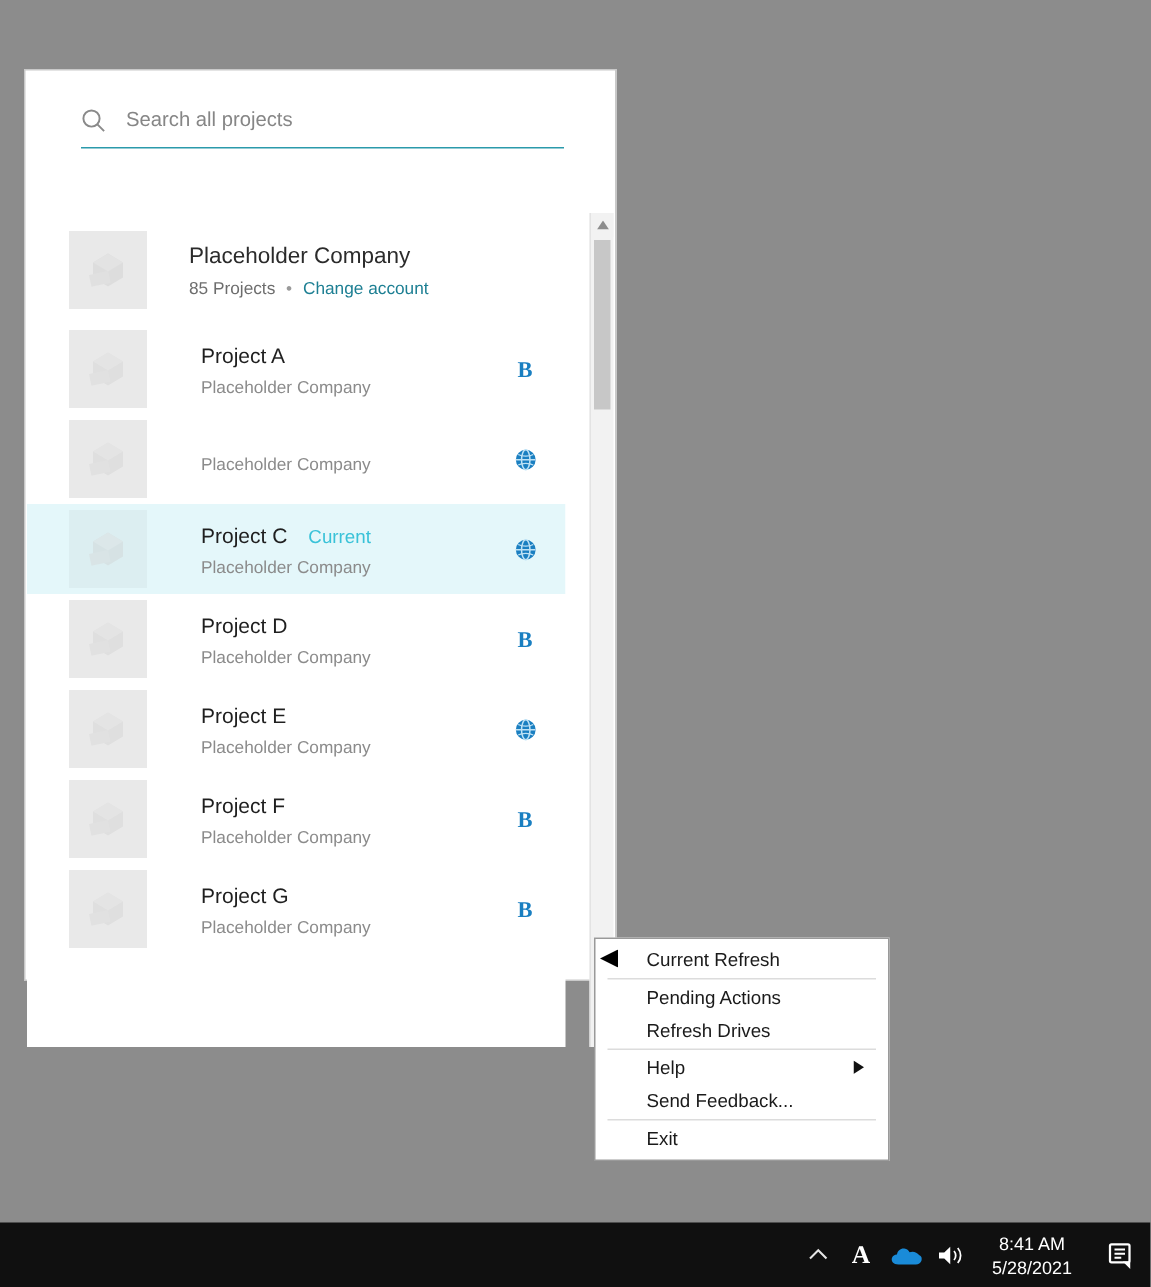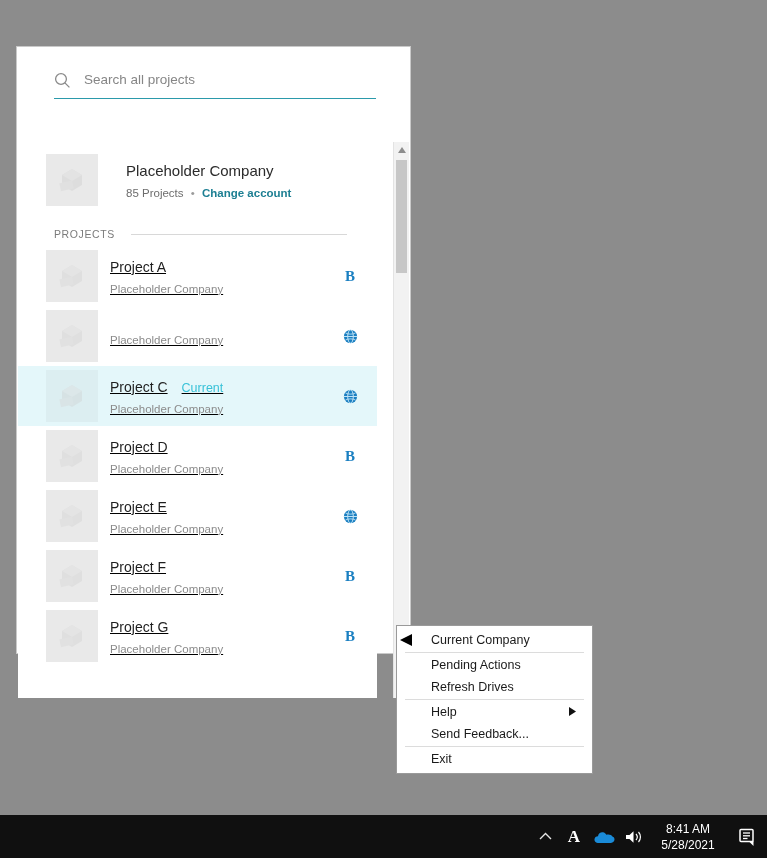--- a/index.html
+++ b/index.html
@@ -121,21 +121,21 @@
     background: #e9e9e9;
     flex: 0 0 auto;
     position: relative;
     overflow: hidden;
   }
   .thumb svg { position: absolute; left: 50%; top: 50%; transform: translate(-50%,-50%); opacity: .35; }
   .account-info { margin-left: 28px; }
   .account-name { font-size: 15px; color: #2b2b2b; line-height: 20px; }
   .account-meta { font-size: 11.5px; color: #6d6d6d; margin-top: 6px; }
   .account-meta .sep { margin: 0 4px; color: #9a9a9a; }
-  .link { color: #1d7f93; cursor: pointer; font-weight: bold; }
+  .link { color: #1d7f93; cursor: pointer; font-weight: normal; }
 
   .section-head {
     display: flex;
     align-items: center;
     padding: 12px 16px 6px 36px;
   }
   .section-label {
     font-size: 10.5px;
     letter-spacing: .6px;
     color: #7b7b7b;
@@ -151,21 +151,21 @@
   .proj-row {
     display: flex;
     align-items: center;
     height: 60px;
     padding: 0 14px 0 28px;
     box-sizing: border-box;
     cursor: pointer;
   }
   .proj-row.current { background: #e4f7fa; }
   .proj-row.current .thumb { background: #dceef1; }
-  .proj-text { flex: 1; margin-left: 12px; text-decoration: underline; }
+  .proj-text { flex: 1; margin-left: 36px; }
   .proj-title-line { display: flex; align-items: baseline; }
   .proj-name { font-size: 14px; color: #1f1f1f; line-height: 18px; }
   .proj-current-tag { font-size: 12.5px; color: #39c2d8; margin-left: 14px; }
   .proj-company { font-size: 11.5px; color: #8b8b8b; margin-top: 7px; }
   .proj-badge { width: 26px; display: flex; align-items: center; justify-content: center; }
 
   
   .vscroll {
     position: absolute;
     right: 1px;
@@ -261,24 +261,20 @@
         <div class="account-info">
           <div class="account-name">Placeholder Company</div>
           <div class="account-meta">
             <span>85 Projects</span>
             <span class="sep">•</span>
             <span class="link">Change account</span>
           </div>
         </div>
       </div>
 
-      <div class="section-head">
-        <span class="section-label">PROJECTS</span>
-        <span class="section-rule"></span>
-      </div>
 
       <div id="project-rows">
           <div class="proj-row">
             <div class="thumb">
               <svg width="30" height="30" viewBox="0 0 30 30">
                 <polygon points="15,4 25,10 25,20 15,26 5,20 5,10" fill="#cdcdcd"></polygon>
                 <polygon points="15,4 25,10 15,16 5,10" fill="#dcdcdc"></polygon>
                 <rect x="3" y="17" width="13" height="8" fill="#d4d4d4" transform="rotate(-12 9 21)"></rect>
               </svg>
             </div>
@@ -444,21 +440,21 @@
 
   <div id="ctx">
     <span class="ctx-cursor">
       <svg width="16" height="12" viewBox="0 0 16 12">
         <polygon points="0,6 12,0 12,12" fill="#000000"></polygon>
       </svg>
     </span>
     <div id="ctx-groups">
         <div class="ctx-group">
           <div class="ctx-item">
-            <span>Current Company</span>
+            <span>Current Refresh</span>
           </div>
         </div>
         <div class="ctx-group">
           <div class="ctx-item">
             <span>Pending Actions</span>
           </div>
           <div class="ctx-item">
             <span>Refresh Drives</span>
           </div>
         </div>

